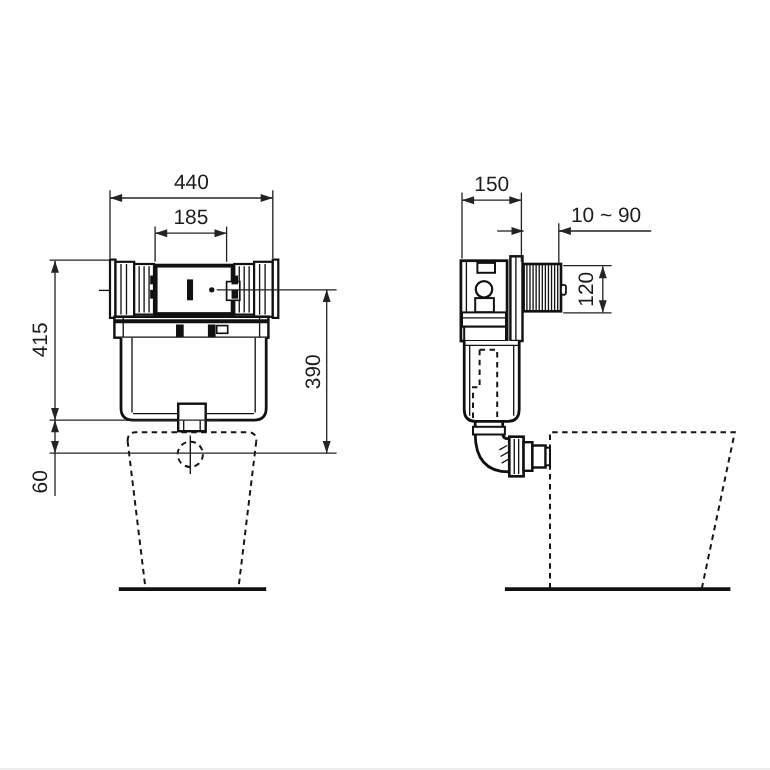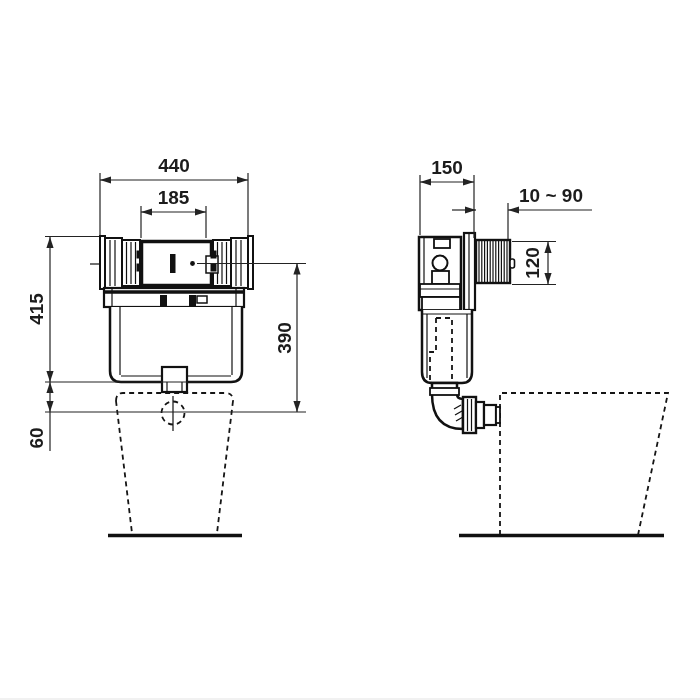--- a/index.html
+++ b/index.html
@@ -4,21 +4,21 @@
 <style>
   html, body {
     margin: 0;
     padding: 0;
     background: #ffffff;
     width: 700px;
     height: 700px;
     overflow: hidden;
     font-family: "Liberation Sans", sans-serif;
   }
-  #stage { width: 700px; height: 498px; position: relative; font-weight: bold; }
+  #stage { width: 700px; height: 498px; position: relative; }
   svg { display: block; }
   .ink-thick { stroke: #111111; fill: none; stroke-width: 3.5; }
   .ink-fill  { stroke: #111111; fill: #ffffff; }
   .thin  { stroke: #111111; fill: none; stroke-width: 1.2; }
   .dash  { stroke: #151515; fill: none; stroke-width: 1.8; stroke-dasharray: 5 4; }
   .dim   { stroke: #232323; fill: none; stroke-width: 1.2; }
   .arrow { fill: #232323; stroke: none; }
   .black { fill: #111111; stroke: none; }
   text.dimlabel {
     font-family: "Liberation Sans", sans-serif;

